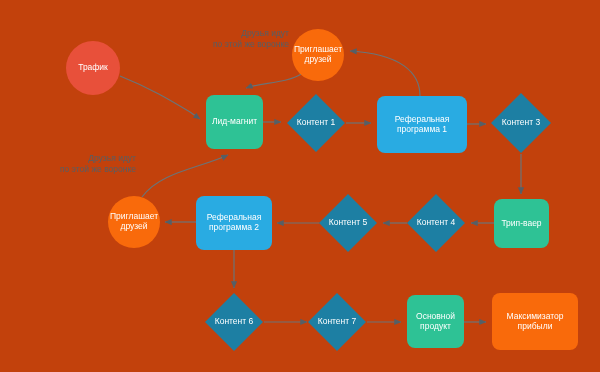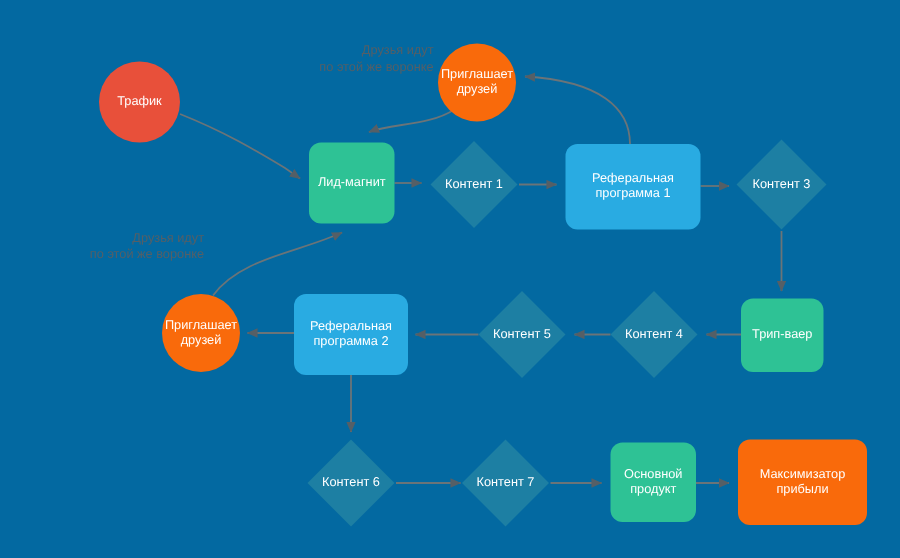--- a/index.html
+++ b/index.html
@@ -8,21 +8,21 @@
     padding: 0;
     background: #ffffff;
   }
   body {
     font-family: "Liberation Sans", sans-serif;
   }
   #canvas {
     position: relative;
     width: 600px;
     height: 372px;
-    background: #0369a1;
+    background: #c2410c;
     overflow: hidden;
   }
   svg.layer {
     position: absolute;
     left: 0;
     top: 0;
     width: 600px;
     height: 372px;
   }
   svg.edges { z-index: 1; }

